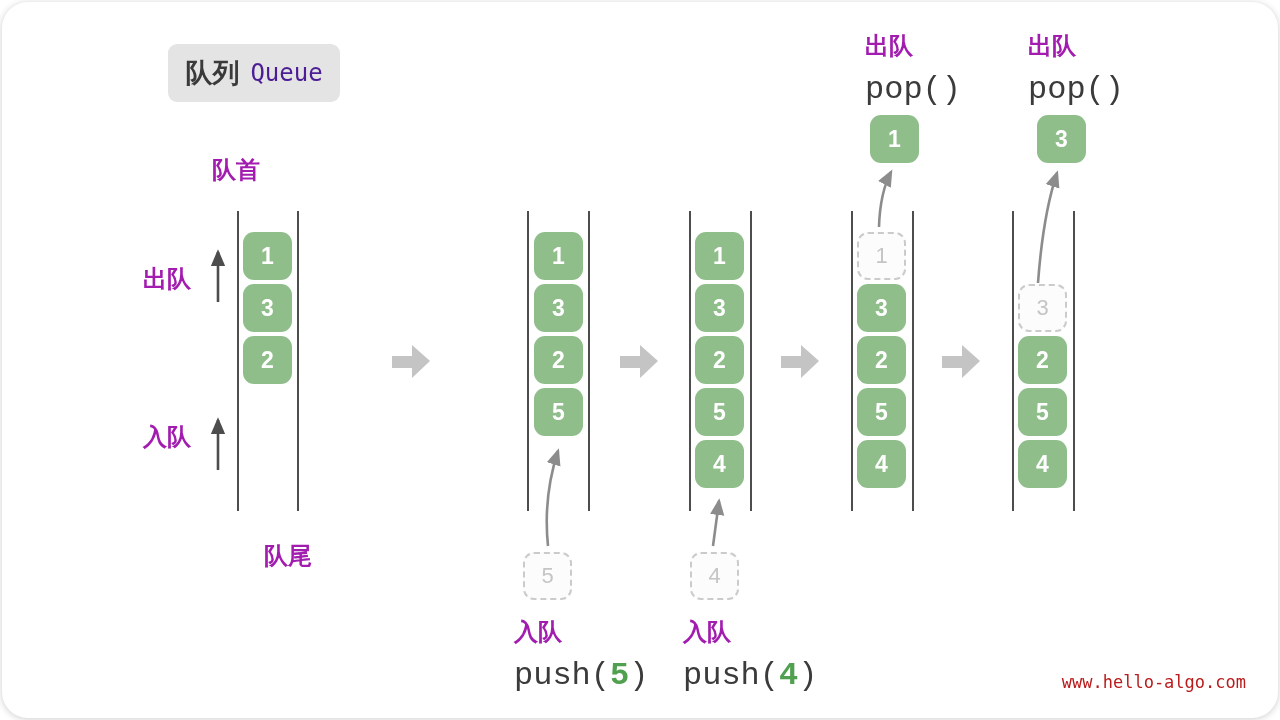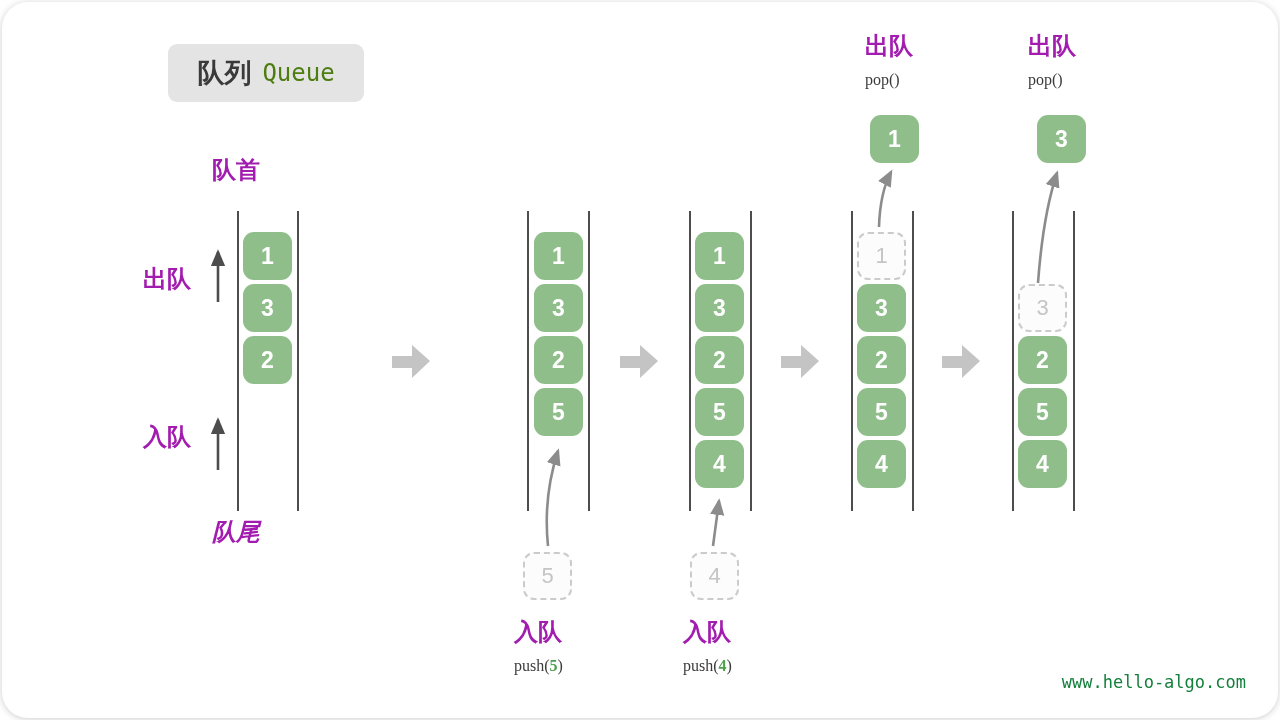--- a/index.html
+++ b/index.html
@@ -3,32 +3,32 @@
 <meta charset="utf-8">
 <style>
   * { margin:0; padding:0; box-sizing:border-box; }
   html,body { width:1280px; height:720px; background:#ffffff; overflow:hidden; }
   #stage { position:relative; width:1280px; height:720px;
            font-family:"Liberation Sans","DejaVu Sans",sans-serif; }
   #card { position:absolute; inset:2px; background:#ffffff; border-radius:26px;
           box-shadow:0 1px 7px rgba(0,0,0,0.20); }
 
   
-  .title-box { position:absolute; left:168px; top:44px; width:196px; height:58px;
+  .title-box { position:absolute; left:168px; top:44px; width:172px; height:58px;
                background:#e4e4e4; border-radius:9px; display:flex; align-items:center;
                justify-content:center; gap:11px; }
   .title-zh { font-size:27px; font-weight:bold; color:#3a3a3a; }
   .title-en { font-family:"DejaVu Sans Mono","Liberation Mono",monospace;
-              font-size:24px; color:#4d7c0f; }
+              font-size:24px; color:#4c1d95; }
 
   
   .zh-label { position:absolute; font-size:24px; font-weight:bold; color:#a21caf;
               white-space:nowrap; }
-  .code { font-family:Liberation Serif, serif;
-          font-size:16px; color:#3b3b3b; white-space:nowrap; }
+  .code { font-family:Liberation Mono, monospace;
+          font-size:32px; color:#3b3b3b; white-space:nowrap; }
   .code-arg { color:#50a050; font-weight:bold; }
 
   
   .vline { position:absolute; top:211px; width:2px; height:300px; background:#4d4d4d; }
 
   
   .cell { position:absolute; width:49px; height:48px; border-radius:11px;
           background:#8fbe8b; color:#ffffff; font-size:23px; font-weight:bold;
           display:flex; align-items:center; justify-content:center; }
   .ghost { position:absolute; width:49px; height:48px; border-radius:11px;
@@ -37,35 +37,35 @@
            display:flex; align-items:center; justify-content:center; }
 
   
   .op-block { position:absolute; display:flex; flex-direction:column; gap:9px; }
 
   
   #arrows { position:absolute; inset:0; pointer-events:none; }
 
   .watermark { position:absolute; top:672px; right:34px;
                font-family:"DejaVu Sans Mono","Liberation Mono",monospace;
-               font-size:17px; color:#15803d; }
+               font-size:17px; color:#b91c1c; }
 </style>
 </head>
 <body>
 
 <div id="stage">
   <div id="card"></div>
 
   <div class="title-box">
     <span class="title-zh">队列</span>
     <span class="title-en">Queue</span>
   </div>
 
   <div class="zh-label" style="left:212px;top:154px;width:100px;text-align:left;">队首</div>
-  <div class="zh-label" style="left:212px;top:516px;width:100px;text-align:left;font-style:italic;">队尾</div>
+  <div class="zh-label" style="left:212px;top:540px;width:100px;text-align:right;">队尾</div>
   <div class="zh-label" style="left:143px;top:263px;">出队</div>
   <div class="zh-label" style="left:143px;top:421px;">入队</div>
 
   <div class="vline" style="left:237px;"></div>
   <div class="vline" style="left:297px;"></div>
   <div class="vline" style="left:527px;"></div>
   <div class="vline" style="left:588px;"></div>
   <div class="vline" style="left:689px;"></div>
   <div class="vline" style="left:750px;"></div>
   <div class="vline" style="left:851px;"></div>

